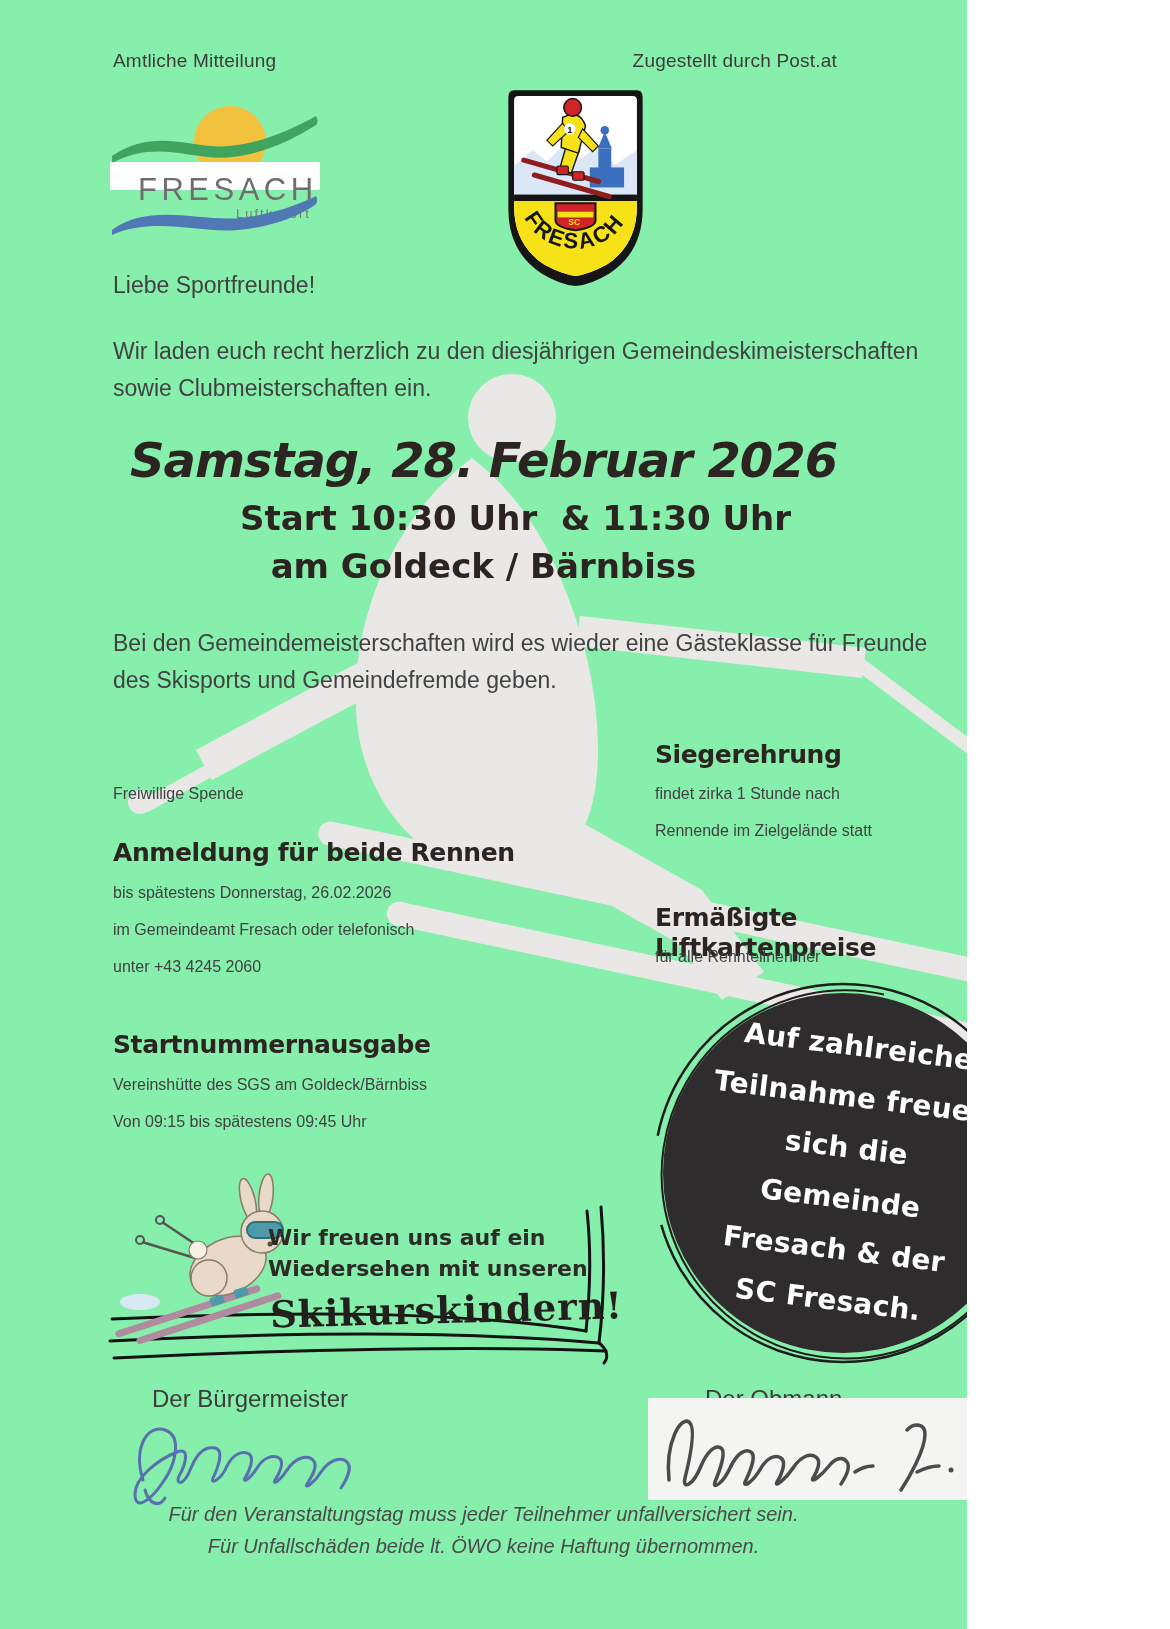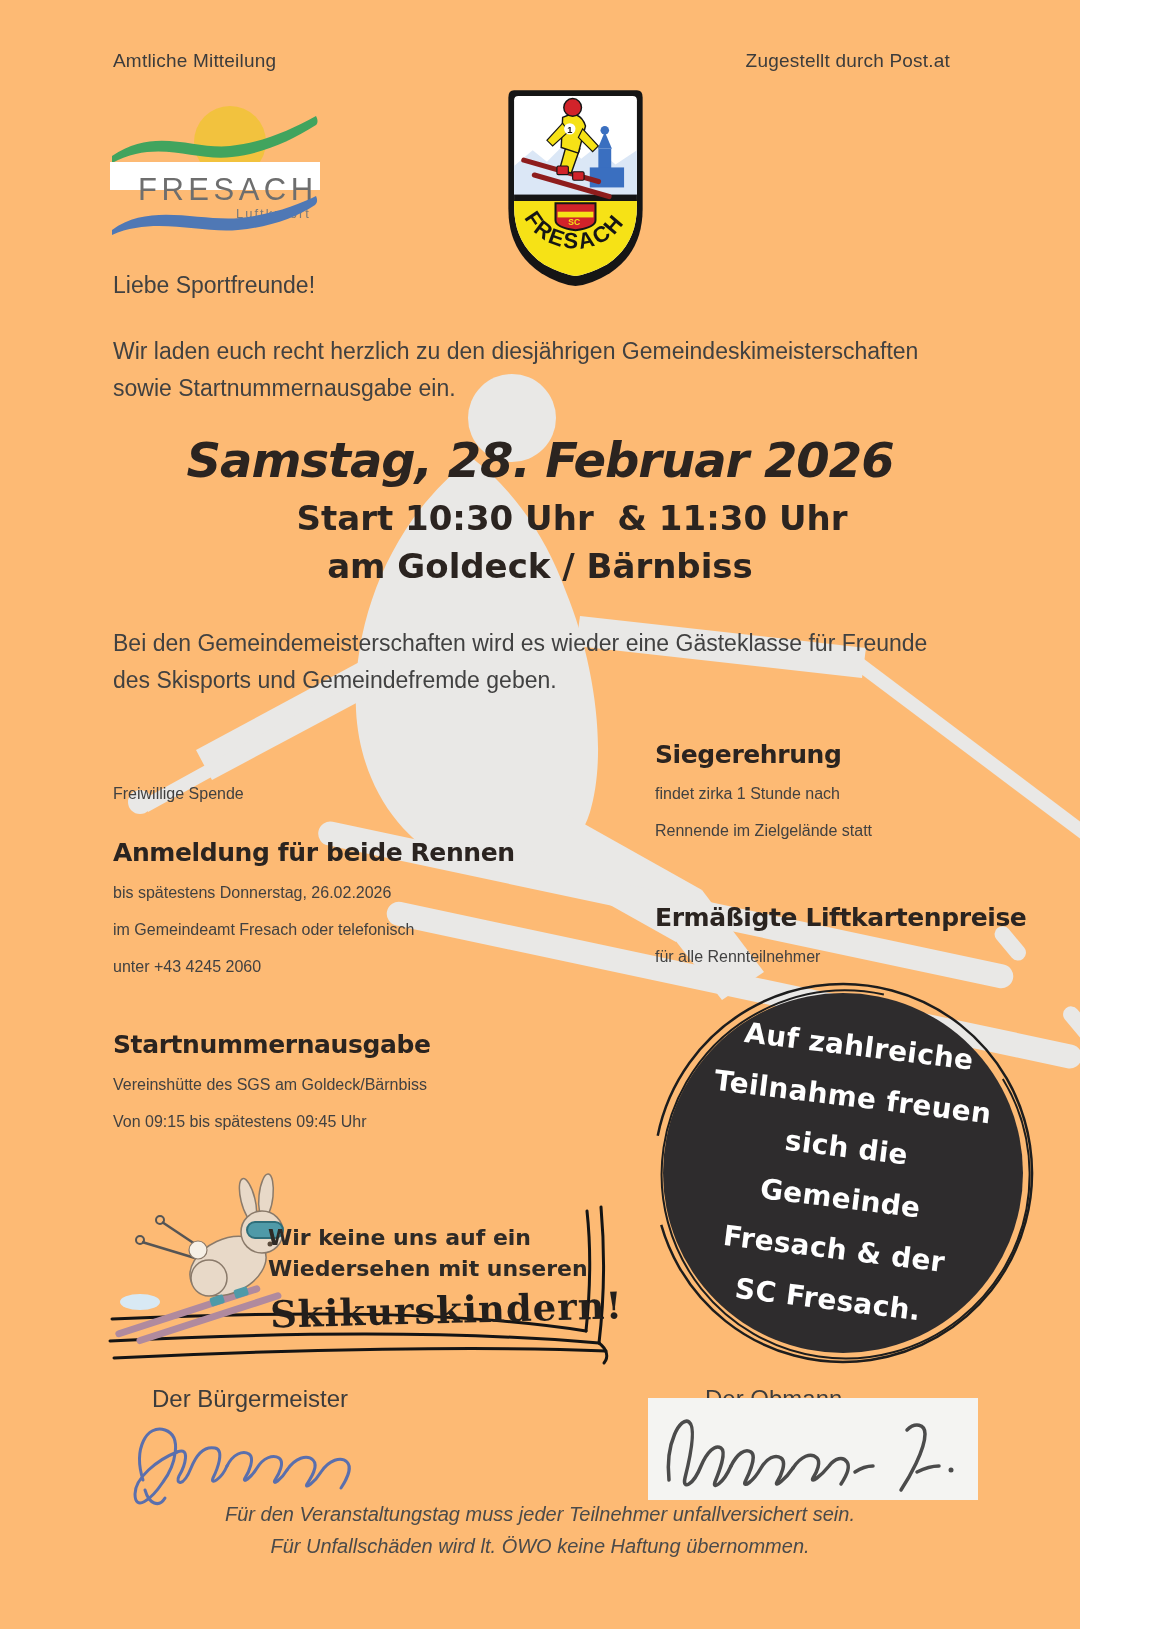--- a/index.html
+++ b/index.html
@@ -1,16 +1,16 @@
 <!DOCTYPE html>
 <html><head>
 <meta charset="utf-8">
 <style>
   html,body{margin:0;padding:0;background:#ffffff;}
-  #page{position:relative;width:1080px;height:1629px;background:#fdba74;overflow:hidden;
+  #page{position:relative;width:967px;height:1629px;background:#86efac;overflow:hidden;
         font-family:"Liberation Sans",sans-serif;color:#3f3f3f;}
   .abs{position:absolute;}
   .z1{z-index:2;}
   .watermark{z-index:1;}
   .small-label{font-size:19px;color:#3c3c3c;letter-spacing:.2px;}
   .body-text{font-size:23px;line-height:37px;color:#414141;}
   .greeting{font-size:23px;color:#414141;}
   .fat{font-family:"DejaVu Sans",sans-serif;font-weight:800;color:#2b2420;}
   .headline{font-size:48px;letter-spacing:-1px;text-align:center;width:100%;font-style:italic;}
   .subhead{font-size:34px;text-align:center;width:100%;white-space:pre;}
@@ -109,21 +109,21 @@
       <text x="45" y="97.5" font-size="6" font-weight="bold" fill="#f6e216">SC</text>
     </g>
     <text font-size="15.5" font-weight="bold" fill="#151515" letter-spacing="1.5">
       <textPath href="#crestArc">FRESACH</textPath>
     </text>
   </svg>
 
   <div class="abs z1 greeting" style="left:113px;top:272px;">Liebe Sportfreunde!</div>
   <div class="abs z1 body-text" style="left:113px;top:333px;">
     <div>Wir laden euch recht herzlich zu den diesjährigen Gemeindeskimeisterschaften</div>
-    <div>sowie Startnummernausgabe ein.</div>
+    <div>sowie Clubmeisterschaften ein.</div>
   </div>
 
   <div class="abs z1 fat headline" style="left:0;top:432px;">Samstag, 28. Februar 2026</div>
   <div class="abs z1 fat subhead" style="left:16px;top:498px;padding-left:16px;">Start 10:30 Uhr  &amp; 11:30 Uhr</div>
   <div class="abs z1 fat subhead" style="left:0;top:546px;">am Goldeck / Bärnbiss</div>
 
   <div class="abs z1 body-text" style="left:113px;top:625px;">
     <div>Bei den Gemeindemeisterschaften wird es wieder eine Gästeklasse für Freunde</div>
     <div>des Skisports und Gemeindefremde geben.</div>
   </div>
@@ -194,21 +194,21 @@
     <ellipse cx="138" cy="30" rx="7" ry="22" transform="rotate(-14 138 30)" fill="#e8d9c8" stroke="#8a7a6a" stroke-width="1.5"></ellipse>
     <ellipse cx="156" cy="26" rx="7" ry="22" transform="rotate(6 156 26)" fill="#e8d9c8" stroke="#8a7a6a" stroke-width="1.5"></ellipse>
     <circle cx="152" cy="62" r="21" fill="#e8d9c8" stroke="#8a7a6a" stroke-width="1.5"></circle>
     <rect x="137" y="52" width="36" height="16" rx="8" fill="#4f9aa8" stroke="#2e6e7a" stroke-width="2"></rect>
     <circle cx="160" cy="74" r="2.5" fill="#5a4a3a"></circle>
     <rect x="100" y="126" width="14" height="9" rx="2" fill="#4f9aa8" transform="rotate(-18 107 130)"></rect>
     <rect x="124" y="118" width="14" height="9" rx="2" fill="#4f9aa8" transform="rotate(-18 131 122)"></rect>
   </svg>
 
   <div class="abs z1 farewell-bold" style="left:268px;top:1222px;">
-    <div>Wir keine uns auf ein</div>
+    <div>Wir freuen uns auf ein</div>
     <div>Wiedersehen mit unseren</div>
   </div>
   <div class="abs z1 script" style="left:270px;top:1288px;">Skikurskindern!</div>
 
   <div class="abs z1 sig-label" style="left:152px;top:1385px;">Der Bürgermeister</div>
   <div class="abs z1 sig-label" style="left:705px;top:1385px;">Der Obmann</div>
 
   <svg class="abs z1" style="left:125px;top:1408px;" width="360" height="105" viewBox="0 0 360 105" fill="none" stroke="#5a6fad" stroke-width="3" stroke-linecap="round">
     <path d="M18,72 C8,40 22,16 40,22 C58,28 50,58 38,74 C26,92 10,104 10,86 C10,70 32,52 52,44"></path>
     <path d="M52,44 C66,38 60,58 54,68 C50,76 58,80 66,60 C72,45 80,38 90,40 C100,42 92,62 88,70 C85,77 96,72 102,58"></path>
@@ -223,16 +223,16 @@
     <path d="M76,64 C82,52 90,46 96,50 C102,54 94,72 90,80 C88,86 98,80 106,66 C112,56 120,52 126,56 C132,60 126,74 122,80 C119,86 130,78 138,66"></path>
     <path d="M138,66 C146,54 156,50 162,56 C166,60 162,70 158,76 C155,82 166,74 174,64 C180,56 188,54 192,60 C196,66 190,76 186,82"></path>
     <path d="M200,70 C206,66 212,64 218,64"></path>
     <path d="M252,28 C260,20 270,22 270,32 C270,48 254,76 246,88"></path>
     <path d="M262,70 C270,66 278,64 284,64"></path>
     <circle cx="296" cy="68" r="2.5" fill="#4b4b4b" stroke="none"></circle>
   </svg>
 
   <div class="abs z1 footer" style="left:0;top:1498px;">
     <div>Für den Veranstaltungstag muss jeder Teilnehmer unfallversichert sein.</div>
-    <div>Für Unfallschäden wird lt. ÖWO keine Haftung übernommen.</div>
+    <div>Für Unfallschäden beide lt. ÖWO keine Haftung übernommen.</div>
   </div>
 
 </div>
 
 </body></html>

